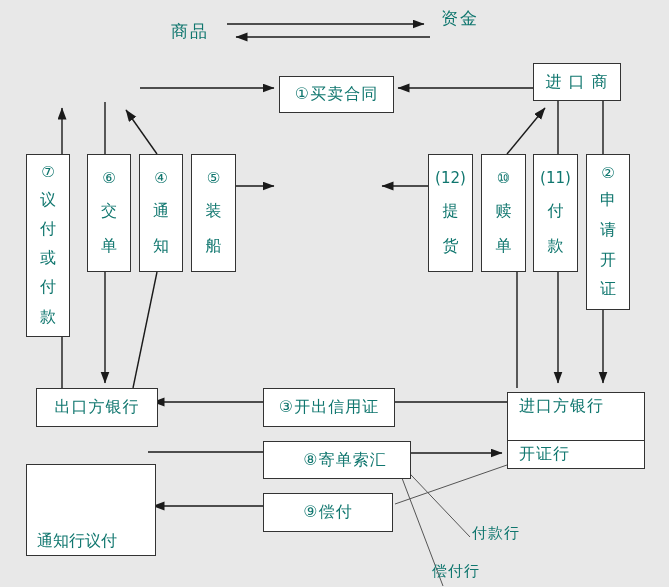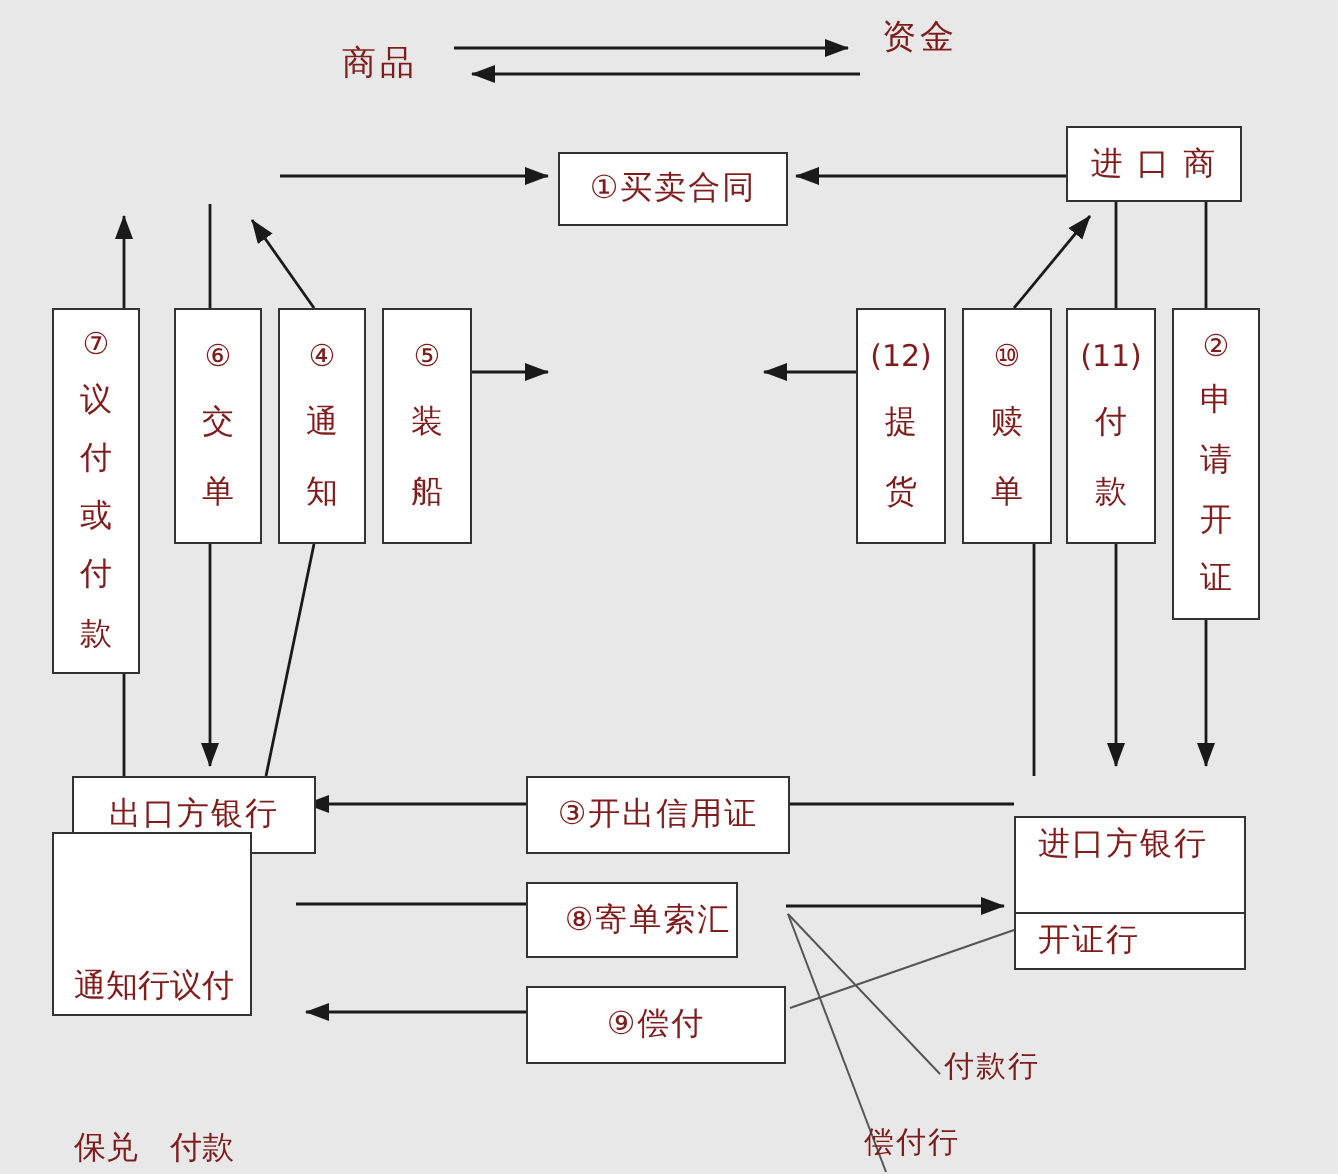--- a/index.html
+++ b/index.html
@@ -5,21 +5,21 @@
   html,body{margin:0;padding:0;}
   body{
     font-family:"DejaVu Sans",sans-serif;
     background:#e8e8e8;
   }
   #canvas{
     position:relative;
     width:669px;height:587px;
     background:#e8e8e8;
     overflow:hidden;
-    color:#7f1d1d;
+    color:#0f766e;
   }
   .box{
     position:absolute;
     background:#fff;
     border:1px solid #333;
     box-sizing:border-box;
     display:flex;
     align-items:center;
     justify-content:center;
     font-size:16px;
@@ -177,28 +177,28 @@
   <div class="vbox" style="left:586px;top:154px;width:44px;height:156px;">
     <span class="vnum">②</span>
     <span>申</span>
     <span>请</span>
     <span>开</span>
     <span>证</span>
   </div>
 
   <div class="box" style="left:36px;top:388px;width:122px;height:39px;">出口方银行</div>
 
-  <div class="multiline" style="left:26px;top:416px;width:100px;height:92px;">
+  <div class="multiline" style="left:26px;top:464px;width:130px;height:92px;">
     <div class="l1">通知行议付</div>
     <div class="l2">保兑　付款</div>
     
   </div>
 
   <div class="box" style="left:263px;top:388px;width:132px;height:39px;">③开出信用证</div>
-  <div class="box" style="left:263px;top:441px;width:106px;height:38px;padding-left:16px;">⑧寄单索汇</div>
+  <div class="box" style="left:263px;top:441px;width:148px;height:38px;padding-left:16px;">⑧寄单索汇</div>
   <div class="box" style="left:263px;top:493px;width:130px;height:39px;">⑨偿付</div>
 
-  <div class="bankstack" style="left:507px;top:408px;width:116px;height:77px;gap:20px;">
+  <div class="bankstack" style="left:507px;top:392px;width:138px;height:77px;gap:20px;">
     <div class="row">进口方银行</div>
     <div class="row">开证行</div>
   </div>
 
 </div>
 
 </body></html>

